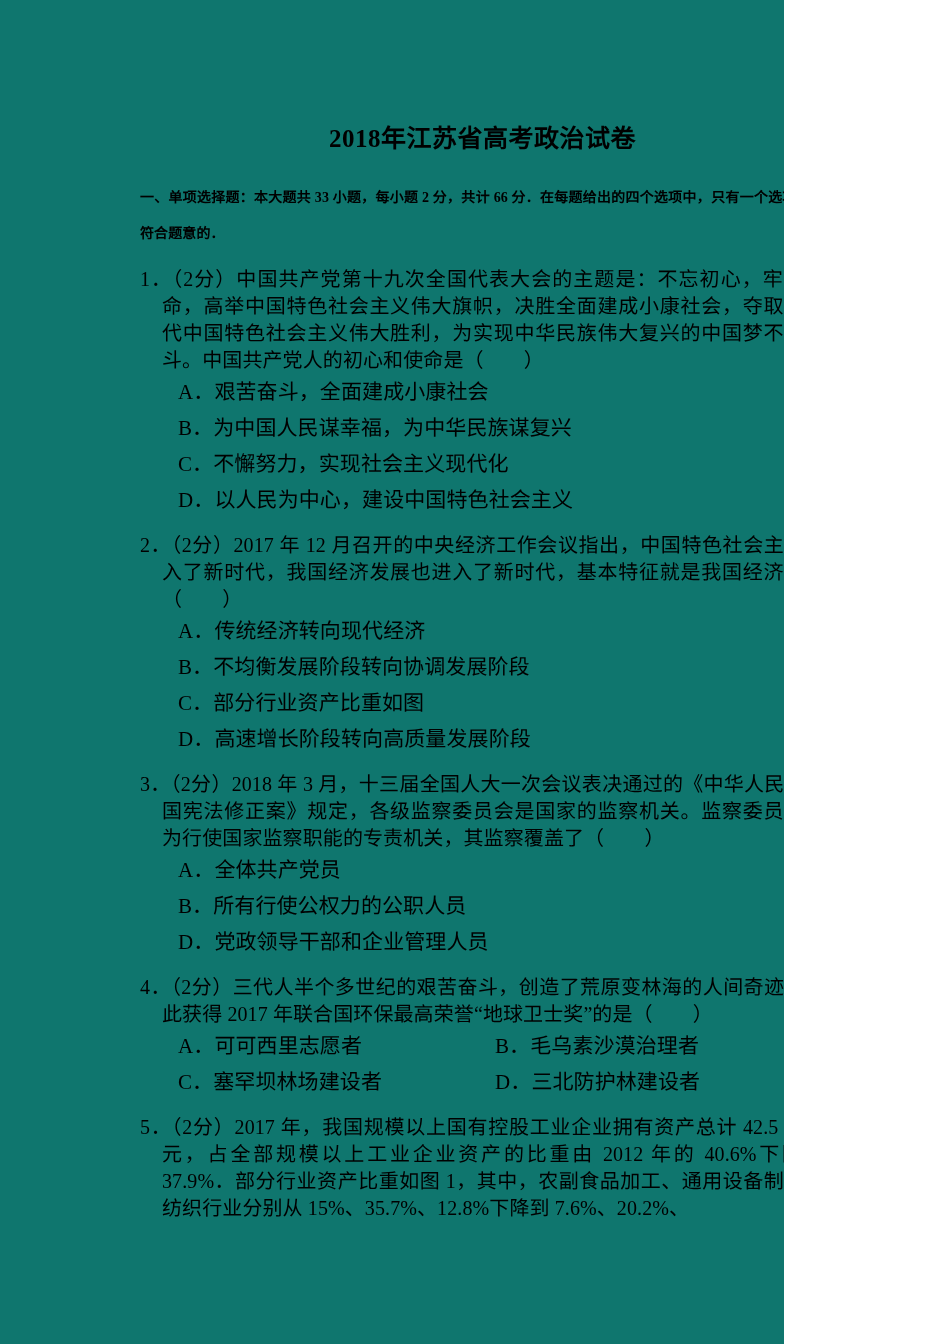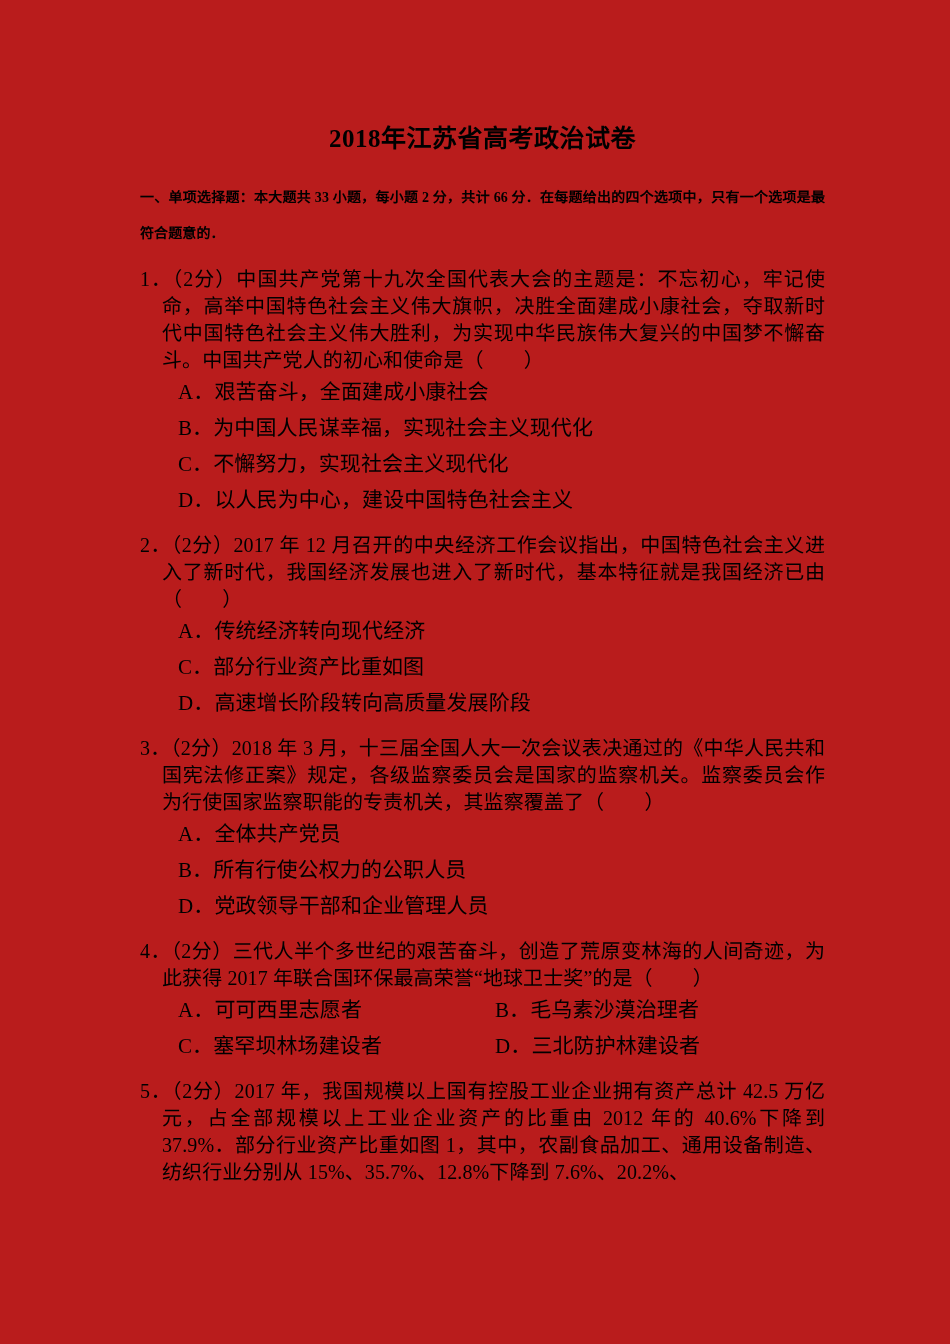--- a/index.html
+++ b/index.html
@@ -7,23 +7,23 @@
     margin: 0;
     padding: 0;
     background: #ffffff;
   }
   body {
     font-family: "Liberation Serif", "DejaVu Serif", serif;
     color: #000000;
   }
   .page {
     position: relative;
-    width: 950px;
+    width: 784px;
     height: 1344px;
-    background: #b91c1c;
+    background: #0f766e;
     box-sizing: border-box;
     overflow: hidden;
   }
   .content {
     position: absolute;
     left: 140px;
     top: 0;
     width: 685px;
   }
   .doc-title {
@@ -105,32 +105,33 @@
     <h1 class="doc-title">2018年江苏省高考政治试卷</h1>
 
     <p class="section-intro">一、单项选择题：本大题共 33 小题，每小题 2 分，共计 66 分．在每题给出的四个选项中，只有一个选项是最符合题意的．</p>
 
     <div class="question">
       <p class="q-stem">
         <span class="qnum">1．</span><span>（2分）</span><span>中国共产党第十九次全国代表大会的主题是：不忘初心，牢记使命，高举中国特色社会主义伟大旗帜，决胜全面建成小康社会，夺取新时代中国特色社会主义伟大胜利，为实现中华民族伟大复兴的中国梦不懈奋斗。中国共产党人的初心和使命是（　　）</span>
       </p>
       <ul class="opts">
         <li class="opt"><span class="lbl">A．</span><span>艰苦奋斗，全面建成小康社会</span></li>
-        <li class="opt"><span class="lbl">B．</span><span>为中国人民谋幸福，实现社会主义现代化</span></li>
+        <li class="opt"><span class="lbl">B．</span><span>为中国人民谋幸福，为中华民族谋复兴</span></li>
         <li class="opt"><span class="lbl">C．</span><span>不懈努力，实现社会主义现代化</span></li>
         <li class="opt"><span class="lbl">D．</span><span>以人民为中心，建设中国特色社会主义</span></li>
       </ul>
     </div>
 
     <div class="question">
       <p class="q-stem">
         <span class="qnum">2．</span><span>（2分）</span><span>2017 年 12 月召开的中央经济工作会议指出，中国特色社会主义进入了新时代，我国经济发展也进入了新时代，基本特征就是我国经济已由（　　）</span>
       </p>
       <ul class="opts">
         <li class="opt"><span class="lbl">A．</span><span>传统经济转向现代经济</span></li>
+        <li class="opt"><span class="lbl">B．</span><span>不均衡发展阶段转向协调发展阶段</span></li>
         <li class="opt"><span class="lbl">C．</span><span>部分行业资产比重如图</span></li>
         <li class="opt"><span class="lbl">D．</span><span>高速增长阶段转向高质量发展阶段</span></li>
       </ul>
     </div>
 
     <div class="question">
       <p class="q-stem">
         <span class="qnum">3．</span><span>（2分）</span><span>2018 年 3 月，十三届全国人大一次会议表决通过的《中华人民共和国宪法修正案》规定，各级监察委员会是国家的监察机关。监察委员会作为行使国家监察职能的专责机关，其监察覆盖了（　　）</span>
       </p>
       <ul class="opts">

